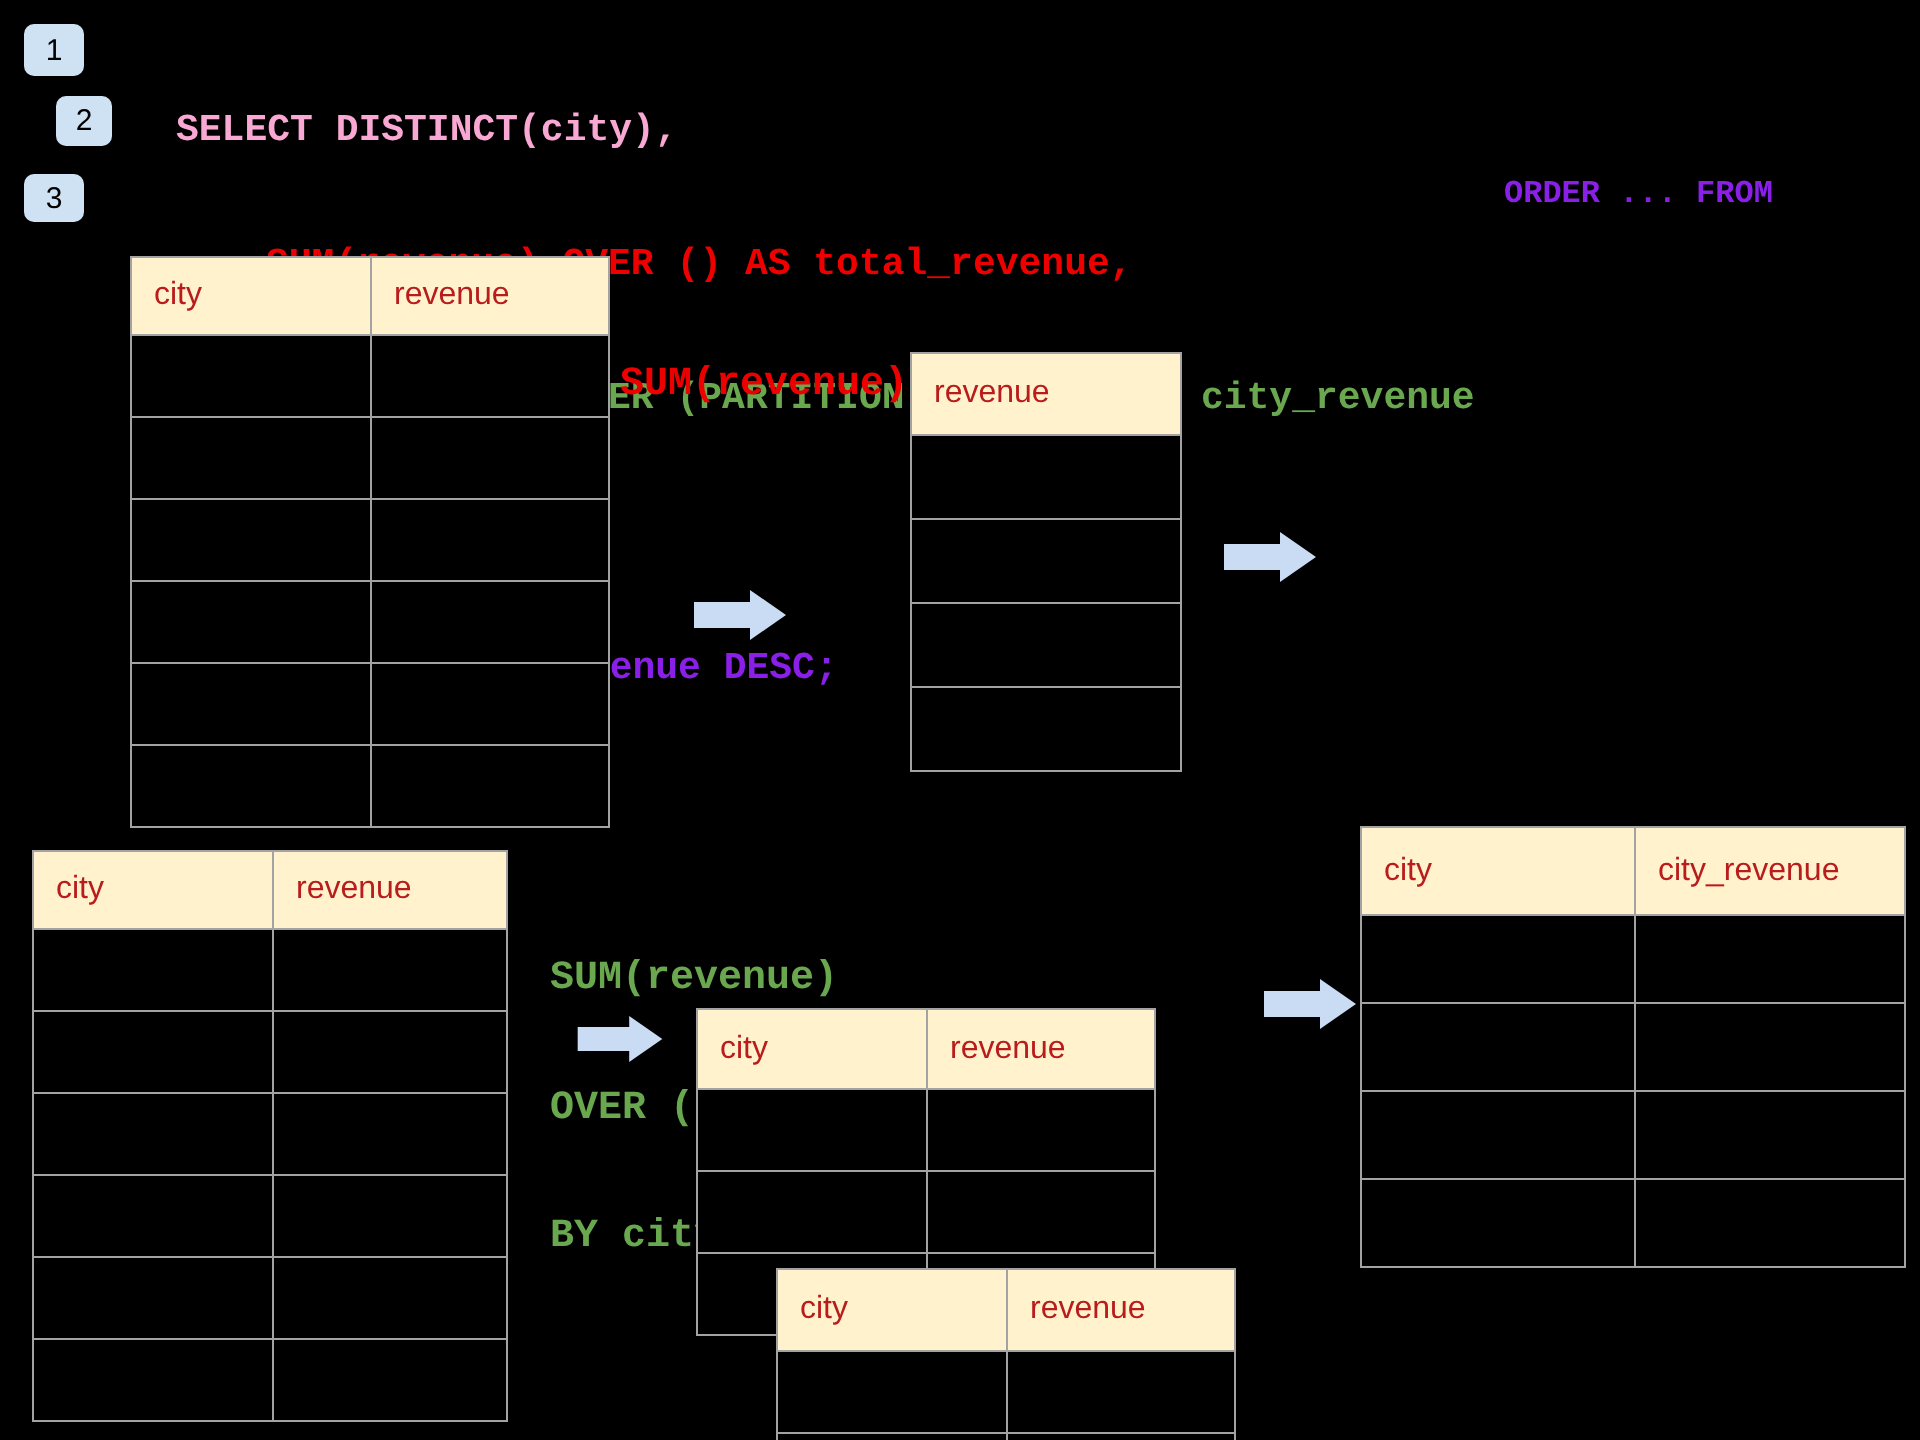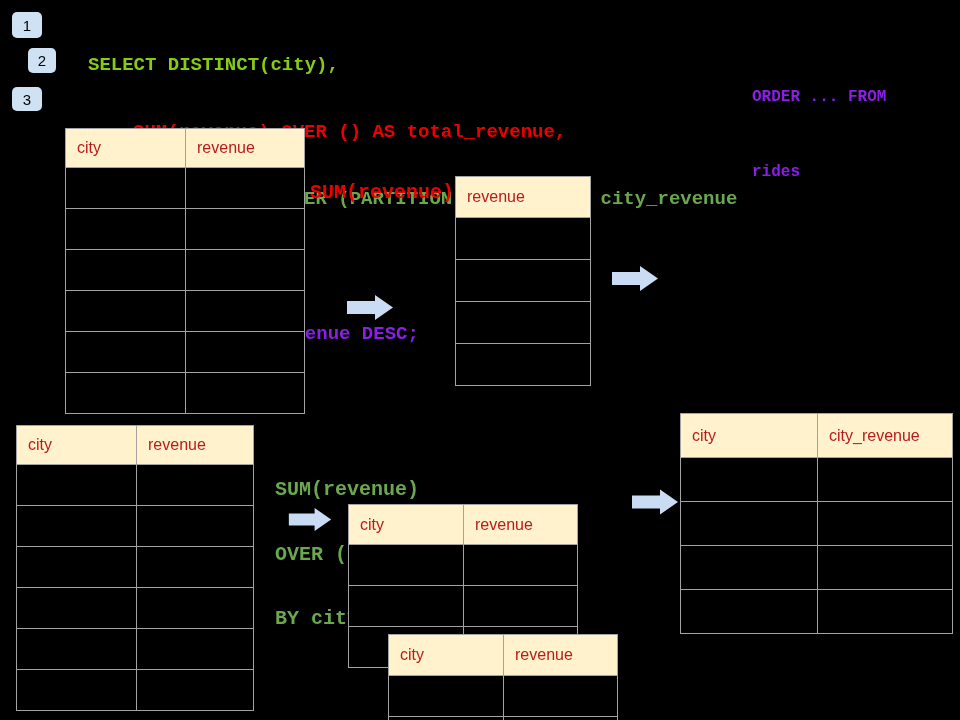--- a/index.html
+++ b/index.html
@@ -49,30 +49,29 @@
     <span>1</span>
   </div>
   <div class="badge" style="left:28px;top:48px;width:28px;height:25px">
     <span>2</span>
   </div>
   <div class="badge" style="left:12px;top:87px;width:30px;height:24px">
     <span>3</span>
   </div>
 
   <div class="mono sql-block">
-    <div class="sql-line" style="color: #84cc16;">SELECT DISTINCT(city),</div>
+    <div class="sql-line" style="color: #f9a8d4;">SELECT DISTINCT(city),</div>
     <div class="sql-line ind2" style="color: rgb(238, 0, 0);">SUM(revenue) OVER () AS total_revenue,</div>
     <div class="sql-line ind2" style="color: rgb(106, 168, 79);">SUM(revenue) OVER (PARTITION BY city) as city_revenue</div>
     <div class="sql-line ind1" style="color: rgb(138, 31, 232);">FROM rides</div>
     <div class="sql-line ind1" style="color: rgb(138, 31, 232);">ORDER by city_revenue DESC;</div>
   </div>
 
   <div class="mono ann-small" style="left: 752px; top: 35px; color: rgb(138, 31, 232);">
     <div>ORDER ... FROM</div>
-    <div>rides</div>
   </div>
 
   <div class="mono ann" style="left: 310px; top: 139px; color: rgb(238, 0, 0);">
     <div>SUM(revenue)</div>
   </div>
 
   <div class="mono ann" style="left: 275px; top: 436px; color: rgb(106, 168, 79);">
     <div>SUM(revenue)</div>
     <div>OVER (PARTITION</div>
     <div>BY city)</div>

